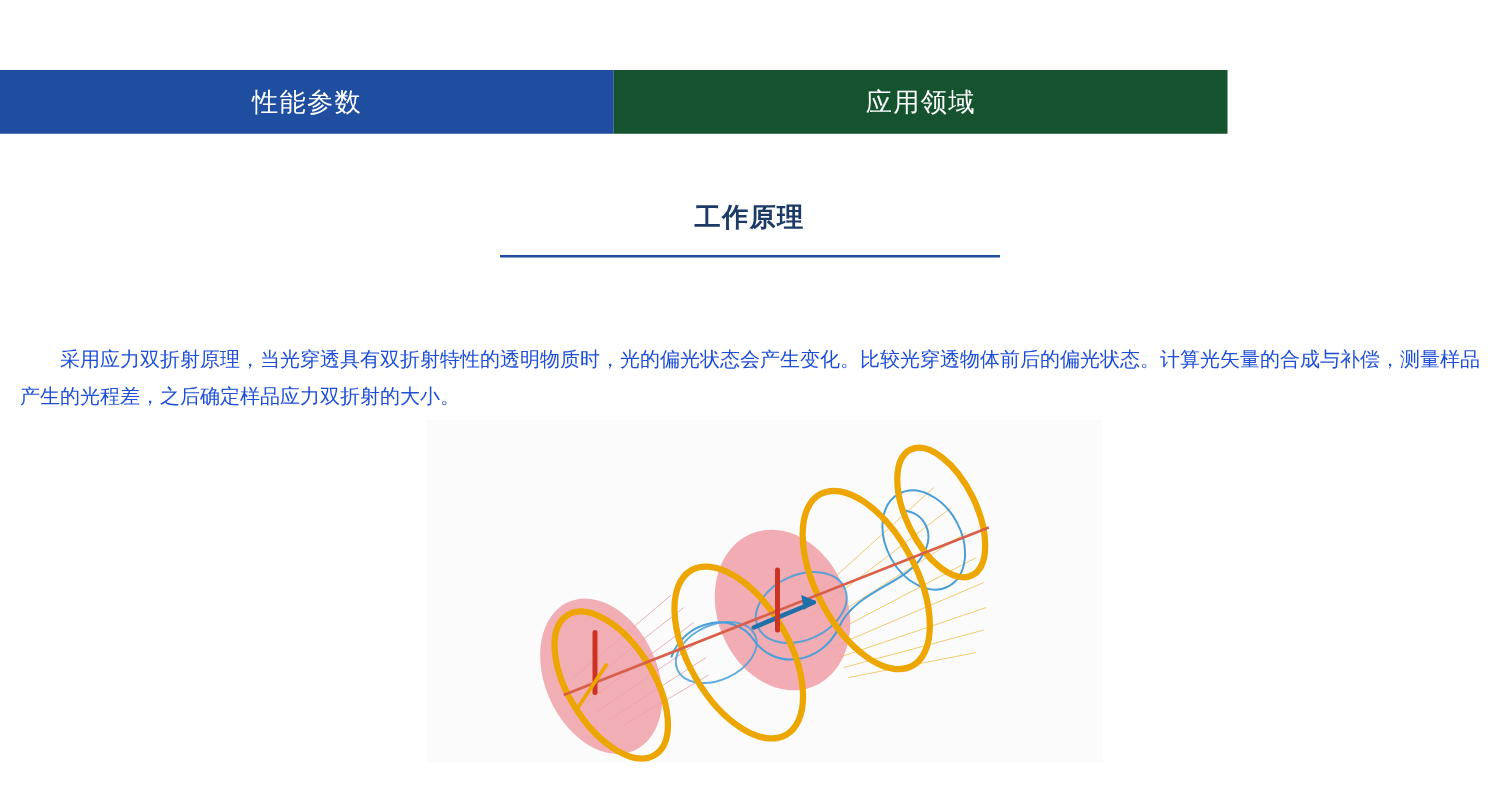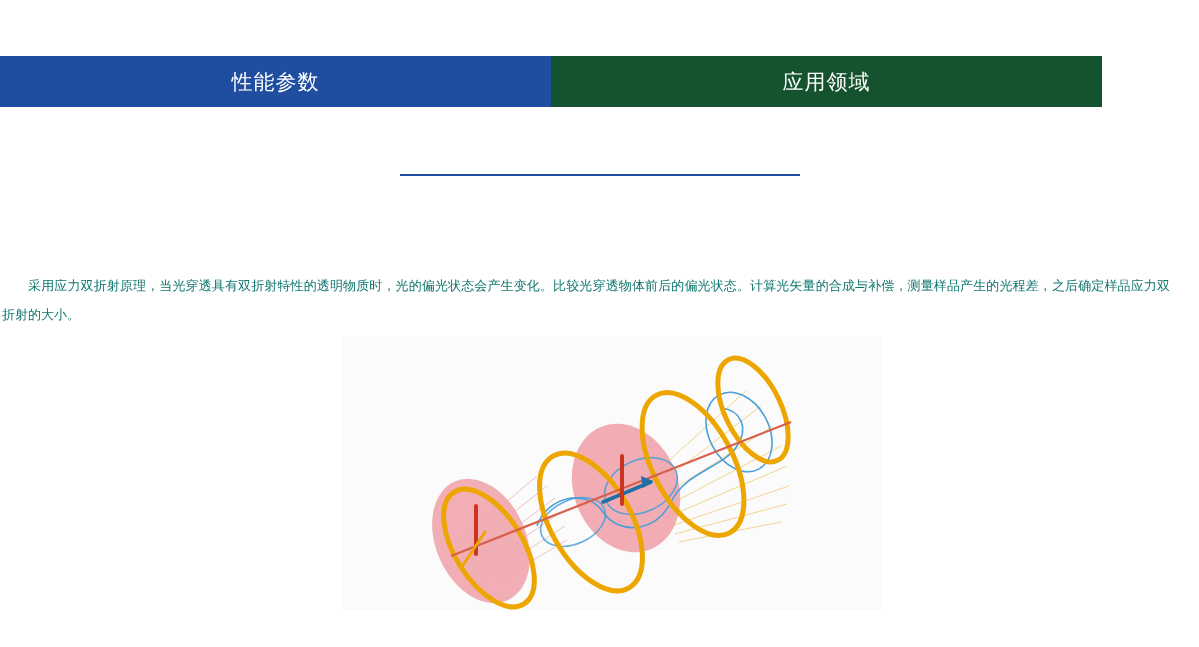--- a/index.html
+++ b/index.html
@@ -13,21 +13,21 @@
     font-family: "Liberation Sans", sans-serif;
     color: #333333;
     overflow: hidden;
   }
 
   
   .tab-bar {
     position: absolute;
     top: 56px;
     left: 0;
-    width: 1102px;
+    width: 982px;
     height: 51px;
     display: flex;
   }
   .tab {
     flex: 1 1 50%;
     display: flex;
     align-items: center;
     justify-content: center;
     font-size: 21px;
     color: #ffffff;
@@ -57,25 +57,25 @@
     width: 400px;
     height: 2px;
     background: #1f4ea1;
     margin: 14px auto 0 auto;
   }
 
   
   .body-text {
     position: absolute;
     top: 258px;
-    left: 2px;
+    left: 16px;
     width: 1168px;
-    font-size: 13px;
+    font-size: 16px;
     line-height: 29px;
-    color: #0f766e;
+    color: #1d4ed8;
     text-indent: 2em;
     text-align: justify;
   }
 
   
   .figure {
     position: absolute;
     top: 336px;
     left: 341px;
     width: 541px;
@@ -90,20 +90,21 @@
 <div class="tab-bar">
   <div class="tab tab-blue">
     <span>性能参数</span>
   </div>
   <div class="tab tab-orange">
     <span>应用领域</span>
   </div>
 </div>
 
 <div class="section-title-wrap">
+  <div class="section-title">工作原理</div>
   <div class="title-rule"></div>
 </div>
 
 <p class="body-text">采用应力双折射原理，当光穿透具有双折射特性的透明物质时，光的偏光状态会产生变化。比较光穿透物体前后的偏光状态。计算光矢量的合成与补偿，测量样品产生的光程差，之后确定样品应力双折射的大小。</p>
 
 <div class="figure">
   <svg width="541" height="274" viewBox="0 0 541 274" xmlns="http://www.w3.org/2000/svg">
     <rect x="0" y="0" width="541" height="274" fill="#fbfbfb"></rect>
 
     <g stroke="#eec25a" stroke-width="0.8" opacity="0.85">

